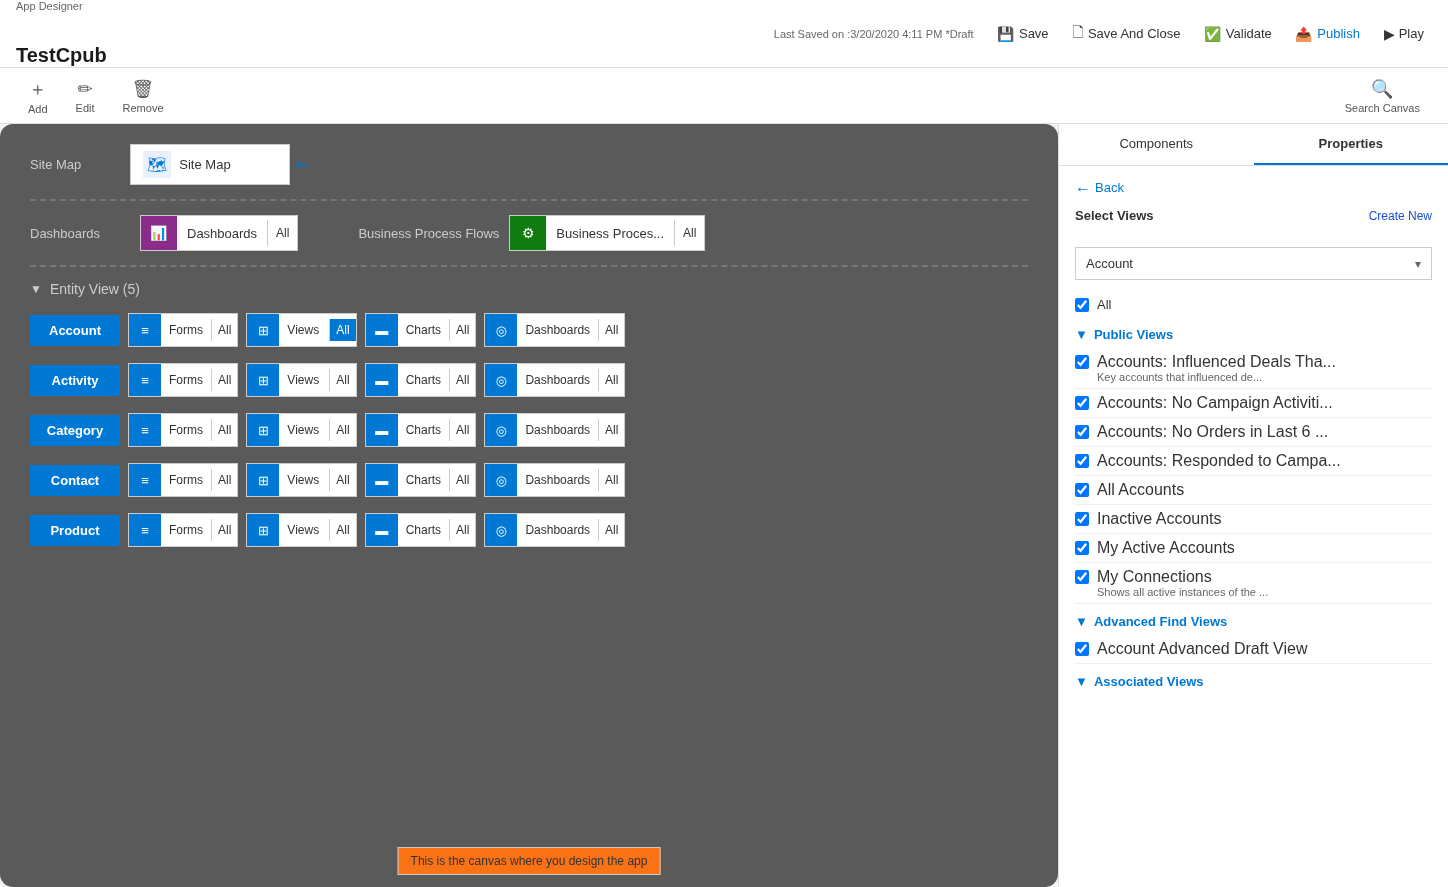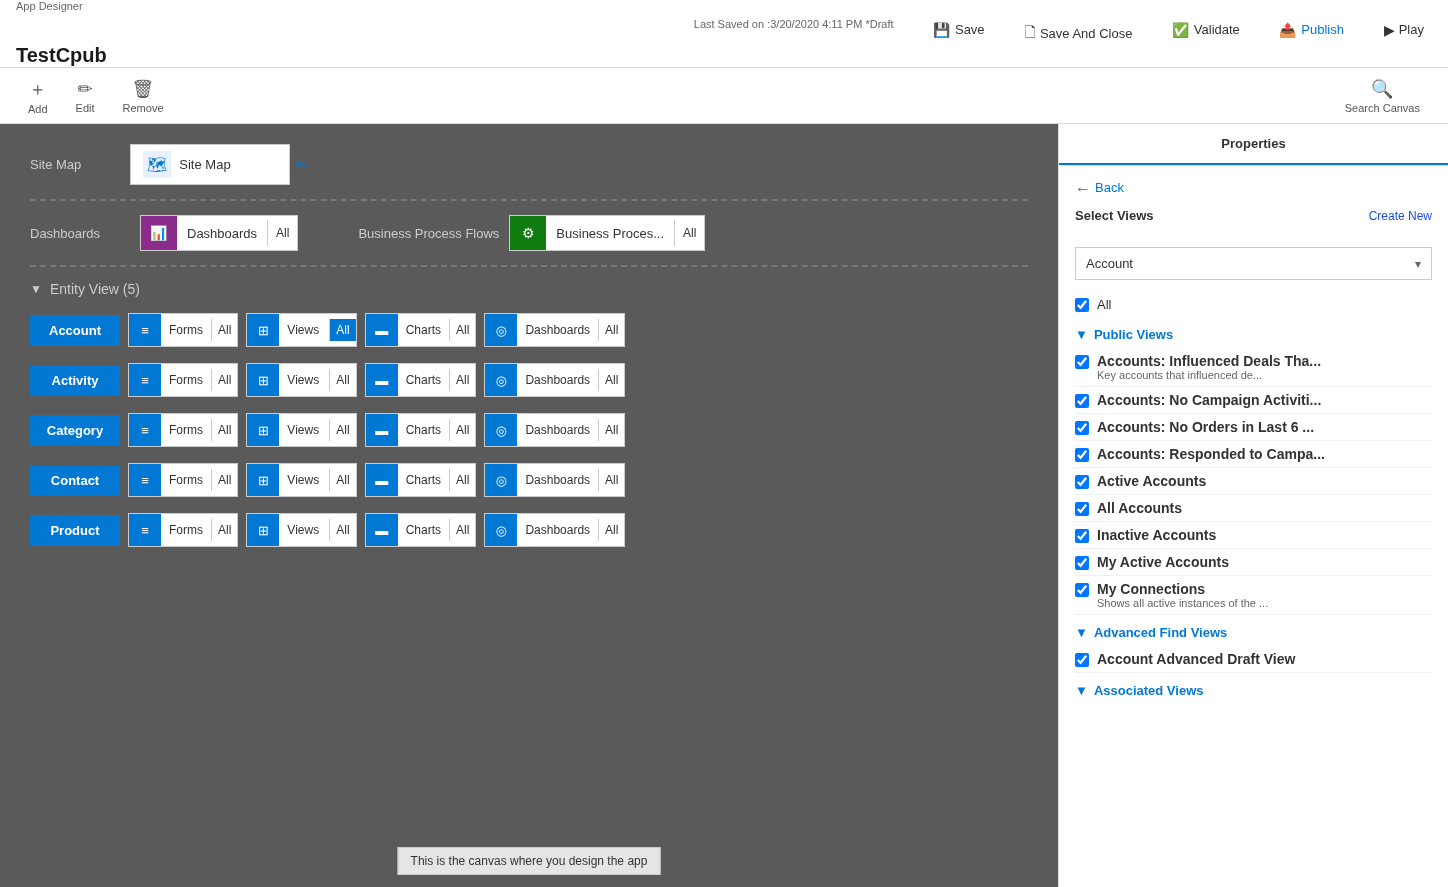--- a/index.html
+++ b/index.html
@@ -6,21 +6,21 @@
     body { background: #f3f3f3; font-size: 13px; color: #333; overflow: hidden; width: 1448px; height: 887px; }
 
     
     .top-bar {
       display: flex; align-items: center; justify-content: space-between;
       background: #fff; border-bottom: 1px solid #ddd; padding: 4px 16px; height: 68px;
     }
     .top-bar-left { display: flex; flex-direction: column; }
     .app-label { font-size: 11px; color: #666; }
     .app-title { font-size: 20px; font-weight: 600; color: #1a1a1a; margin-top: 32px; }
-    .top-bar-right { display: flex; align-items: flex-start; gap: 24px; }
+    .top-bar-right { display: flex; align-items: center; gap: 8px; }
     .save-info { font-size: 11px; color: #666; margin-right: 8px; }
     .top-action-btn {
       display: flex; align-items: center; gap: 4px; background: none; border: none;
       cursor: pointer; font-size: 13px; color: #333; padding: 4px 8px;
     }
     .top-action-btn .icon { font-size: 14px; }
     .publish-btn { color: #0078d4; }
 
     
     .toolbar {
@@ -38,21 +38,21 @@
       display: flex; flex-direction: column; align-items: center; gap: 2px;
       background: none; border: none; cursor: pointer; padding: 4px 12px;
       font-size: 11px; color: #555;
     }
     .search-canvas-btn .icon { font-size: 18px; }
 
     
     .main-layout { display: flex; height: calc(887px - 68px - 56px); }
 
     
-    .canvas { flex: 1; background: #5a5a5a; overflow-y: auto; position: relative; padding: 20px 30px; }
+    .canvas { flex: 1; background: #5a5a5a; overflow-y: auto; position: relative; padding: 20px 30px; border-radius: 13px; }
 
     
     .section-row { display: flex; align-items: center; margin-bottom: 12px; }
     .section-label { color: #ccc; font-size: 13px; width: 100px; min-width: 100px; }
     .site-map-box {
       display: flex; align-items: center; gap: 8px; background: #fff;
       border: 1px solid #ccc; padding: 6px 12px; min-width: 160px;
     }
     .site-map-icon { color: #0078d4; font-size: 16px; background: #e8f0fe; padding: 4px; }
     .site-map-label { font-size: 13px; color: #333; }
@@ -93,21 +93,21 @@
     .entity-components { display: flex; gap: 8px; flex-wrap: nowrap; }
     .comp-item { display: flex; align-items: center; background: #fff; border: 1px solid #ccc; }
     .comp-icon-blue { background: #0078d4; color: #fff; width: 32px; height: 32px; display: flex; align-items: center; justify-content: center; font-size: 13px; }
     .comp-icon-teal { background: #0078d4; color: #fff; width: 32px; height: 32px; display: flex; align-items: center; justify-content: center; font-size: 13px; }
     .comp-name { padding: 0 8px; font-size: 12px; color: #333; min-width: 50px; }
     .comp-all { border-left: 1px solid #ccc; padding: 4px 6px; font-size: 12px; color: #333; cursor: pointer; }
 
     
     .tooltip-bar {
       position: absolute; bottom: 12px; left: 50%; transform: translateX(-50%);
-      background: #e5e5e5; border: 1px solid #ccc; padding: 6px 12px;
+      background: #f97316; border: 1px solid #ccc; padding: 6px 12px;
       font-size: 12px; color: #333; white-space: nowrap; z-index: 10;
     }
 
     
     .right-panel { width: 390px; background: #fff; border-left: 1px solid #ddd; display: flex; flex-direction: column; }
     .panel-tabs { display: flex; border-bottom: 1px solid #ddd; }
     .panel-tab {
       flex: 1; text-align: center; padding: 12px; font-size: 13px; cursor: pointer;
       border-bottom: 2px solid transparent;
     }
@@ -125,21 +125,21 @@
       border: 1px solid #ccc; padding: 8px 10px; margin-bottom: 12px; cursor: pointer;
       background: #fff;
     }
     .views-dropdown-text { font-size: 13px; }
     .views-dropdown-arrow { font-size: 12px; color: #666; }
 
     
     .check-item { display: flex; align-items: flex-start; gap: 8px; padding: 5px 0; border-bottom: 1px solid #f0f0f0; }
     .check-item input[type=checkbox] { margin-top: 2px; width: 14px; height: 14px; cursor: pointer; }
     .check-item-text { flex: 1; }
-    .check-item-title { font-size: 14px; color: #333; font-weight: 700; }
+    .check-item-title { font-size: 16px; color: #333; font-weight: 400; }
     .check-item-sub { font-size: 11px; color: #666; }
     .section-group-header {
       display: flex; align-items: center; gap: 6px; margin: 10px 0 6px;
       font-size: 13px; font-weight: 600; color: #0078d4; cursor: pointer;
     }
     .all-check { display: flex; align-items: center; gap: 8px; padding: 5px 0; margin-bottom: 4px; }
     .all-check input[type=checkbox] { width: 14px; height: 14px; cursor: pointer; }
     .all-check-label { font-size: 13px; color: #333; }
 
     
@@ -370,20 +370,21 @@
             </div>
           </div>
         </div>
       </div>
 
     <div class="tooltip-bar">This is the canvas where you design the app</div>
   </div>
 
   <div class="right-panel">
     <div class="panel-tabs">
+      <div class="panel-tab">Components</div>
       <div class="panel-tab active">Properties</div>
     </div>
     <div class="panel-content">
       <button class="back-btn">
         <span style="font-size:16px;">←</span>
         <span>Back</span>
       </button>
 
       <div class="select-views-header">
         <span class="select-views-label">Select Views</span>
@@ -427,26 +428,20 @@
           </div>
           <div class="check-item">
             <input type="checkbox" checked="" style="">
             <div class="check-item-text">
               <div class="check-item-title">Accounts: Responded to Campa...</div>
             </div>
           </div>
           <div class="check-item">
             <input type="checkbox" checked="" style="">
             <div class="check-item-text">
-              <div class="check-item-title">Active Accounts</div>
-            </div>
-          </div>
-          <div class="check-item">
-            <input type="checkbox" checked="" style="">
-            <div class="check-item-text">
               <div class="check-item-title">All Accounts</div>
             </div>
           </div>
           <div class="check-item">
             <input type="checkbox" checked="" style="">
             <div class="check-item-text">
               <div class="check-item-title">Inactive Accounts</div>
             </div>
           </div>
           <div class="check-item">

